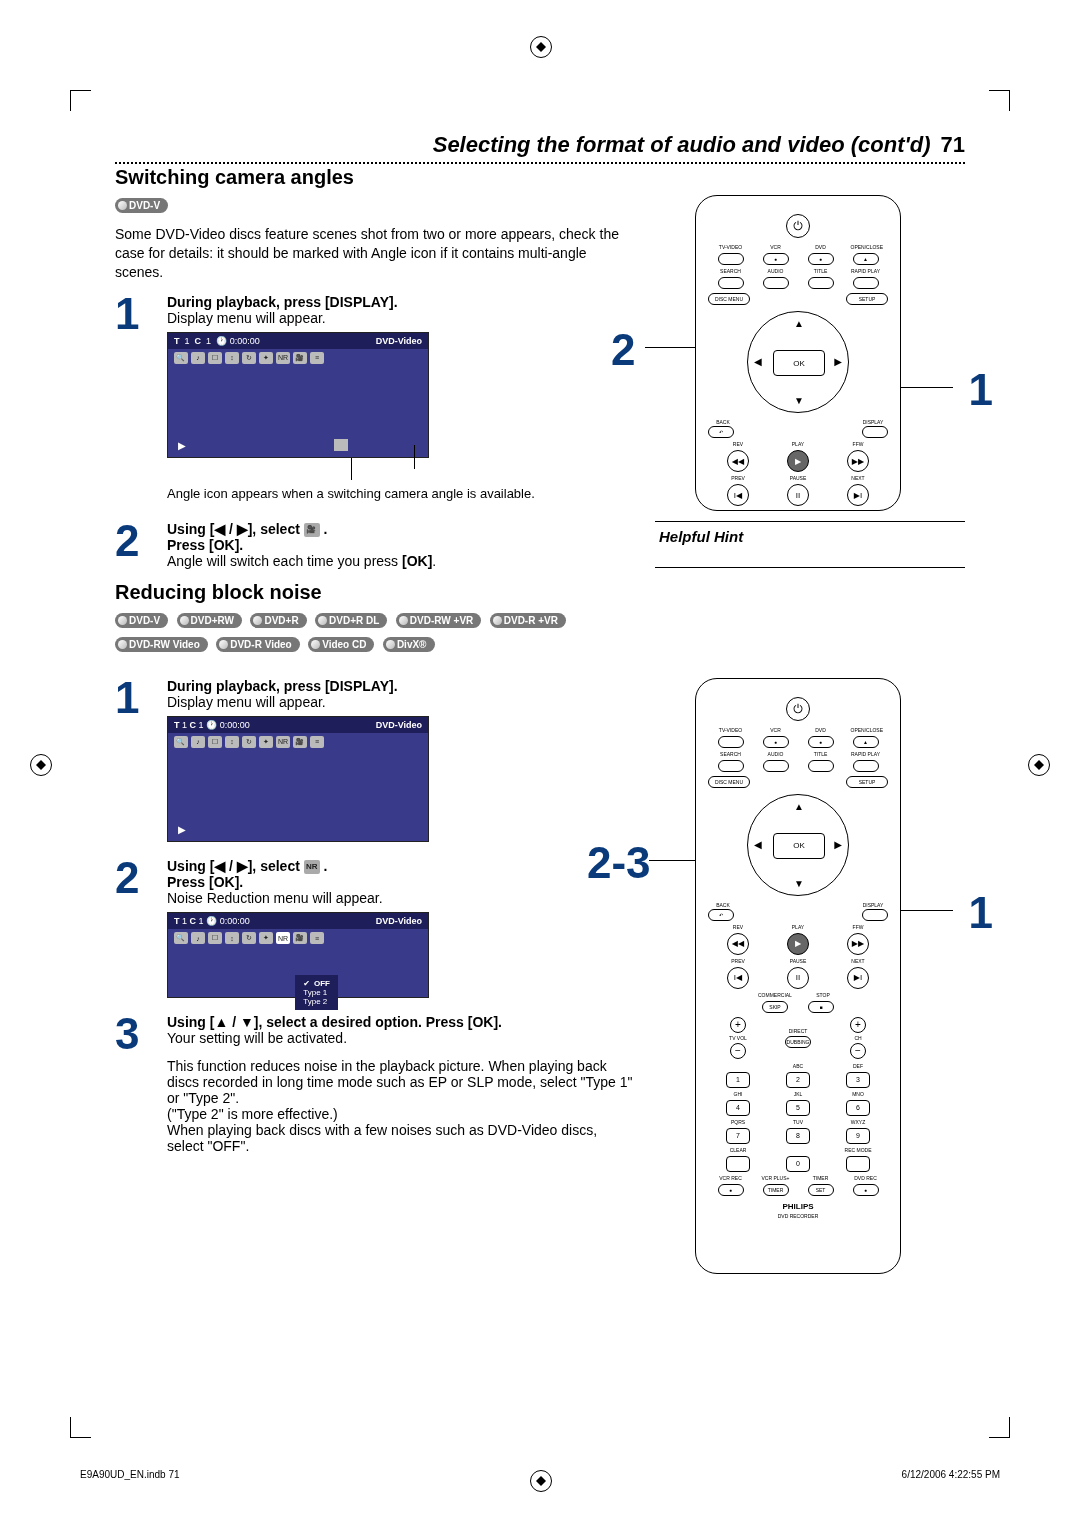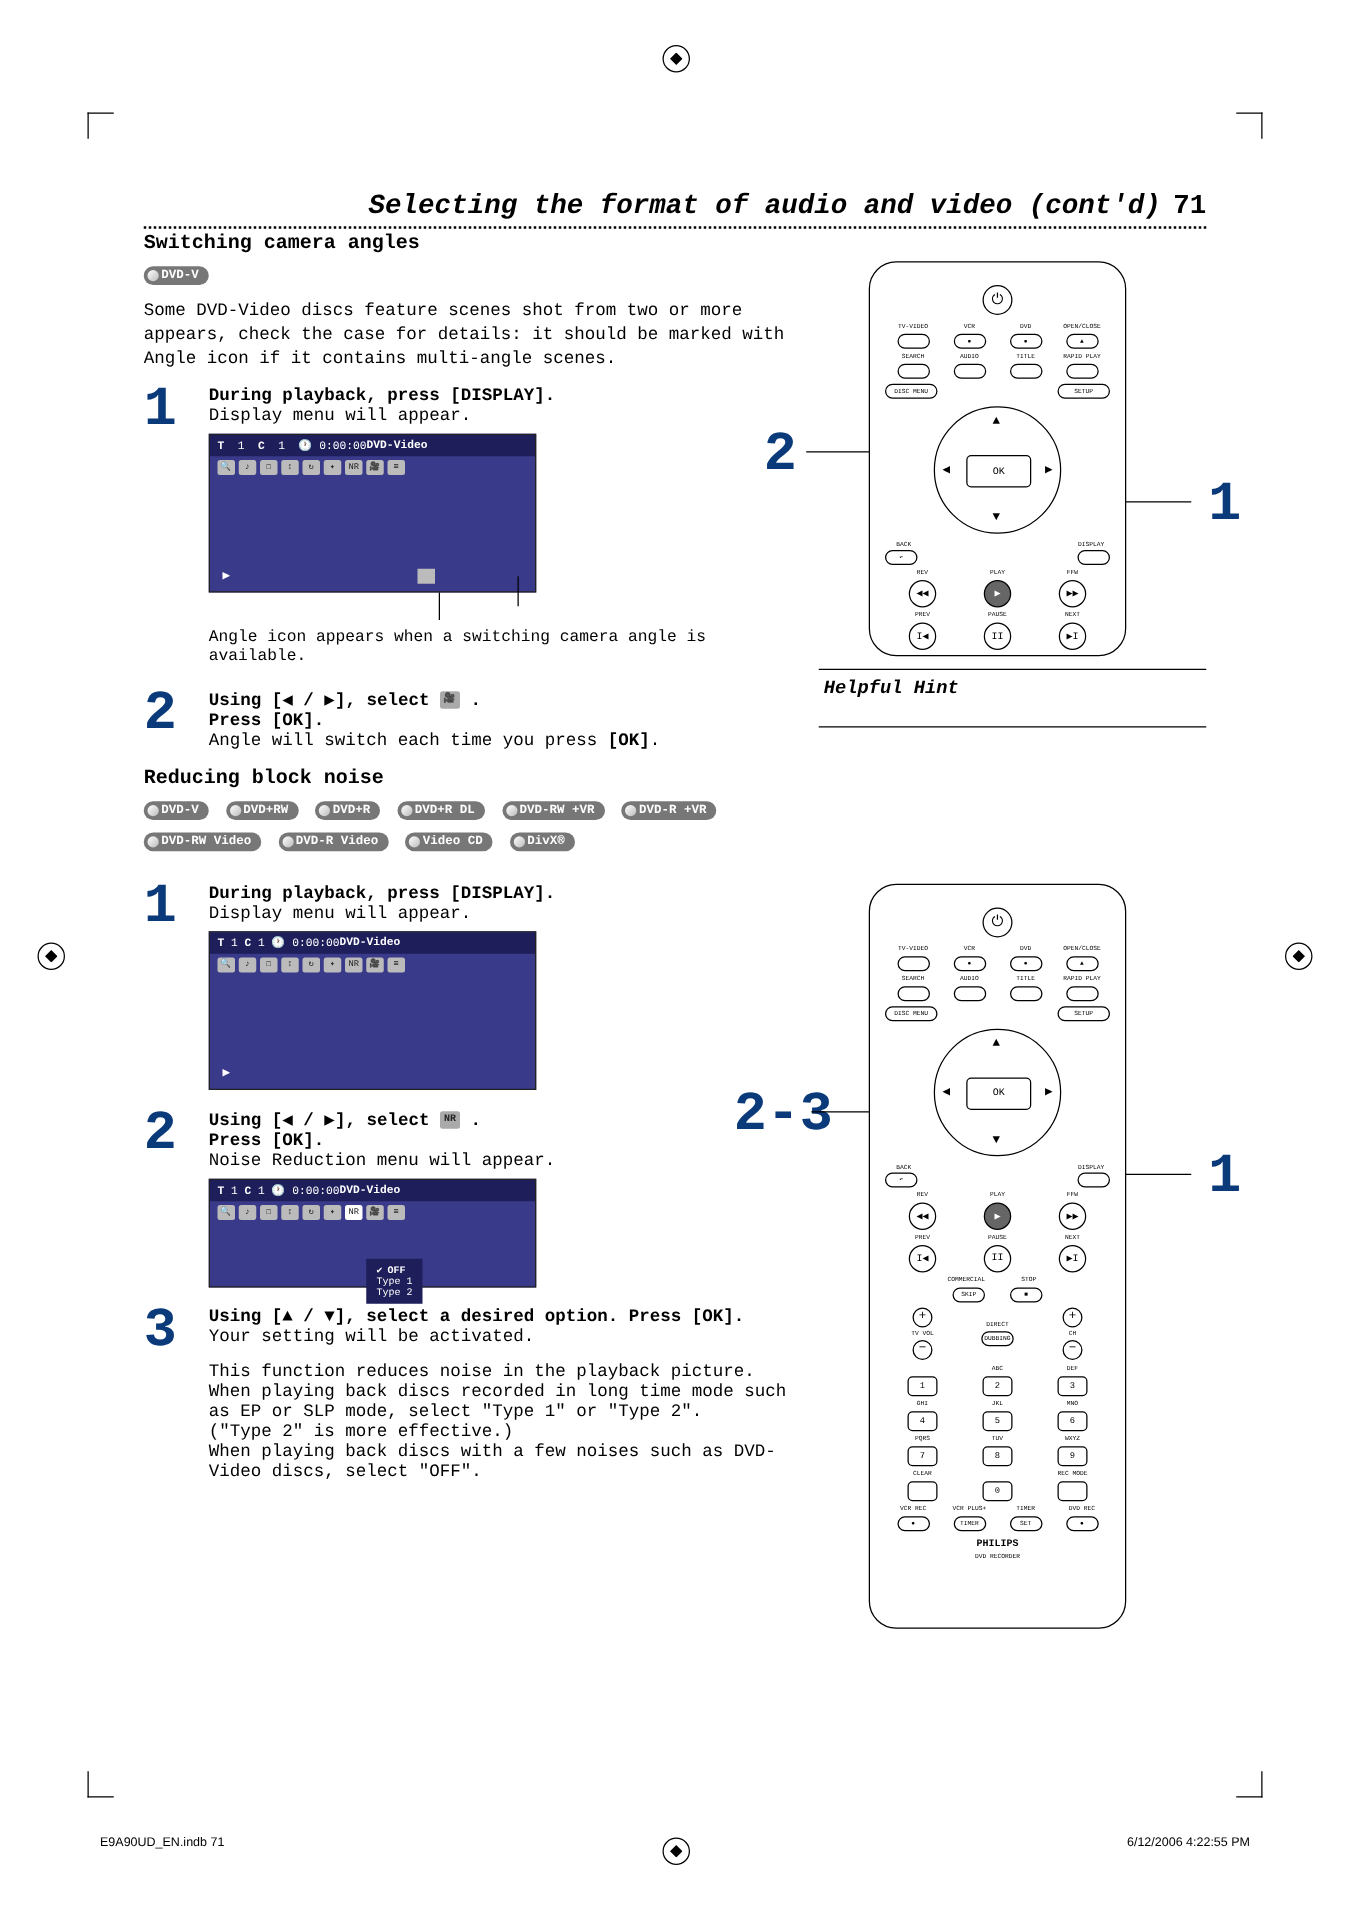--- a/index.html
+++ b/index.html
@@ -7,24 +7,23 @@
     padding: 0;
     font-family: Arial, Helvetica, sans-serif;
     background: #fff;
     width: 1080px;
     height: 1528px;
     position: relative;
     box-sizing: border-box;
   }
   .page {
     position: absolute;
-    top: 152px;
+    top: 132px;
     left: 115px;
     width: 850px;
-    font-family: Liberation Mono, monospace;
   }
   .header-row {
     display: flex;
     justify-content: flex-end;
     align-items: baseline;
     font-style: italic;
     font-weight: bold;
     font-size: 22px;
     color: #000;
   }
@@ -33,21 +32,21 @@
     font-style: normal;
     font-size: 22px;
     color: #000;
   }
   .dotted {
     border: none;
     border-top: 2px dotted #000;
     margin: 4px 0 2px 0;
   }
   .section-title {
-    font-size: 16px;
+    font-size: 20px;
     font-weight: bold;
     margin: 2px 0 6px 0;
   }
   .disc-badge {
     display: inline-block;
     background: #777;
     color: #fff;
     font-size: 10px;
     font-weight: bold;
     padding: 2px 8px 2px 14px;
@@ -105,21 +104,21 @@
     background: #3a3a8a;
     color: #fff;
     font-size: 9px;
     margin: 6px 0 6px 0;
     border: 1px solid #222;
   }
   .display-top {
     background: #1e1e5a;
     padding: 3px 6px;
     display: flex;
-    justify-content: flex-start;
+    justify-content: space-between;
   }
   .display-icons {
     padding: 3px 6px;
     display: flex;
     gap: 3px;
     flex-wrap: wrap;
   }
   .d-icon {
     width: 14px;
     height: 12px;

